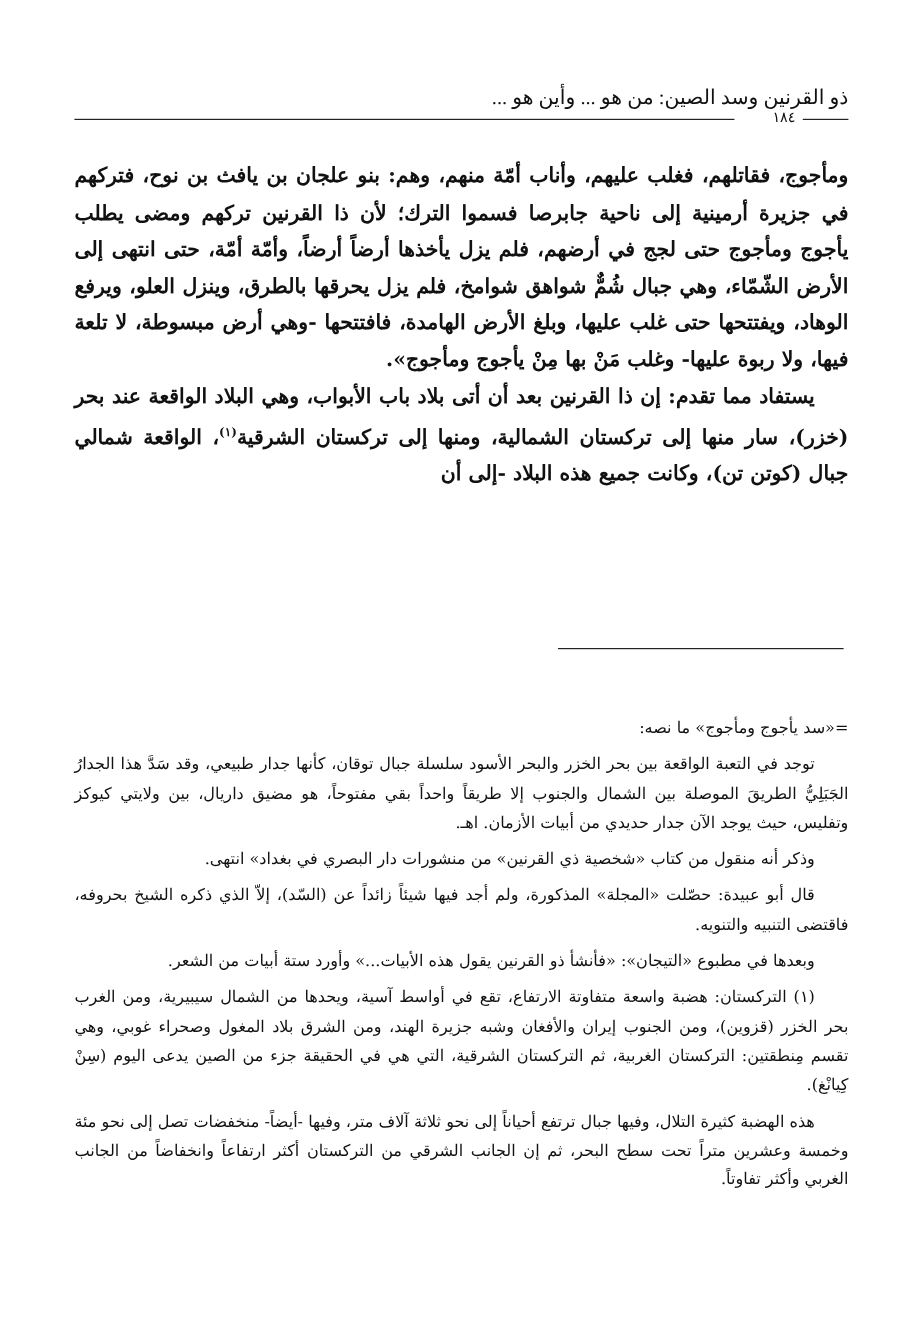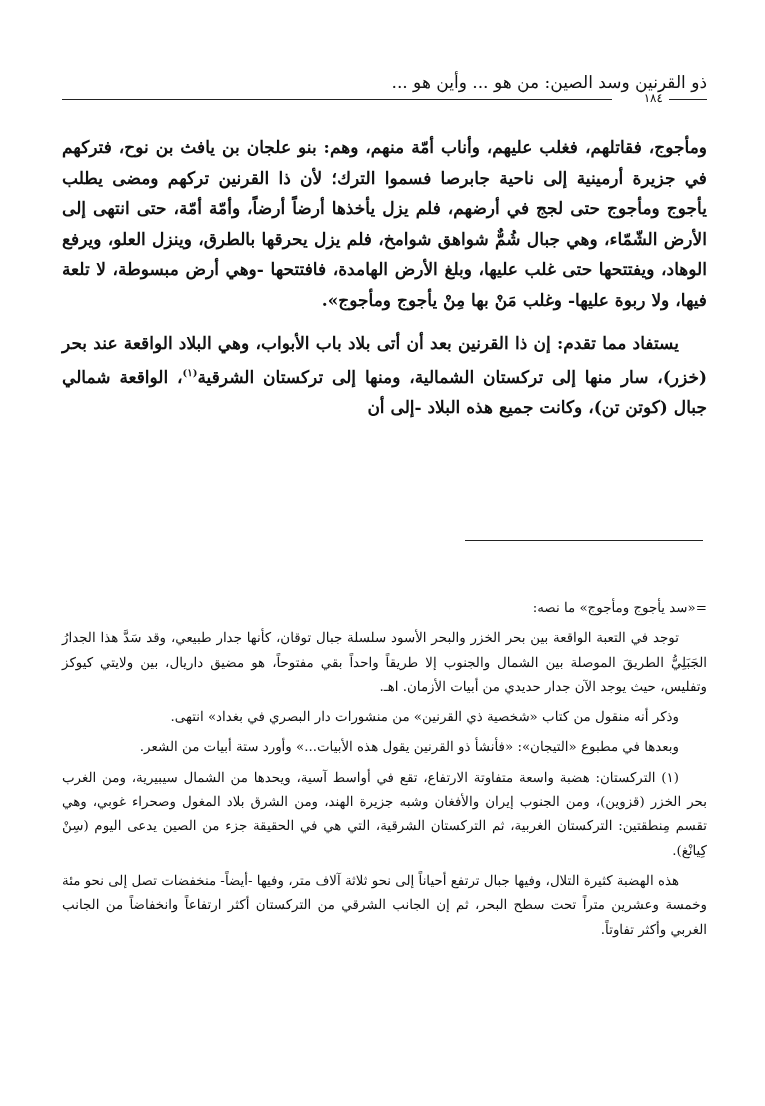--- a/index.html
+++ b/index.html
@@ -4,20 +4,21 @@
 <style>
   html, body { margin: 0; padding: 0; background: #ffffff; }
   body {
     width: 765px; height: 1106px; position: relative; overflow: hidden;
     font-family: "DejaVu Serif", serif; color: #111;
   }
   .page { position: absolute; left: 0; top: 0; width: 765px; height: 1106px; }
   .header {
     position: absolute; left: 62px; top: 70px; width: 645px; height: 40px;
     direction: rtl;
+    font-family: Liberation Serif, serif;
   }
   .running-title {
     position: absolute; right: 0; top: 0;
     font-size: 17px; line-height: 24px; white-space: nowrap;
   }
   .header-rule {
     position: absolute; left: 0; right: 95px; top: 29px; height: 0;
     border-top: 1.5px solid #222;
   }
   .header-rule-short {
@@ -26,21 +27,21 @@
   }
   .page-number {
     position: absolute; right: 44px; top: 16px; font-size: 12px; line-height: 24px;
   }
   .body-text {
     position: absolute; left: 62px; top: 132px; width: 645px;
     direction: rtl; text-align: justify; text-align-last: right;
     font-size: 17px; line-height: 30.6px; font-weight: bold;
   }
   .body-text p { margin: 0; }
-  .body-text p.indent { text-indent: 28px; margin-top: 12px; }
+  .body-text p.indent { text-indent: 28px; }
   .sup { font-size: 10px; vertical-align: super; }
   .fn-rule {
     position: absolute; right: 62px; top: 540px; width: 238px;
     border-top: 1.5px solid #222;
   }
   .footnotes {
     position: absolute; left: 62px; top: 560px; width: 645px;
     direction: rtl; text-align: justify; text-align-last: right;
     font-size: 13.4px; line-height: 24.3px; margin-top: 36px;
   }
@@ -63,18 +64,19 @@
     <p>ومأجوج، فقاتلهم، فغلب عليهم، وأناب أمّة منهم، وهم: بنو علجان بن يافث بن نوح، فتركهم في جزيرة أرمينية إلى ناحية جابرصا فسموا الترك؛ لأن ذا القرنين تركهم ومضى يطلب يأجوج ومأجوج حتى لجج في أرضهم، فلم يزل يأخذها أرضاً أرضاً، وأمّة أمّة، حتى انتهى إلى الأرض الشّمّاء، وهي جبال شُمٌّ شواهق شوامخ، فلم يزل يحرقها بالطرق، وينزل العلو، ويرفع الوهاد، ويفتتحها حتى غلب عليها، وبلغ الأرض الهامدة، فافتتحها -وهي أرض مبسوطة، لا تلعة فيها، ولا ربوة عليها- وغلب مَنْ بها مِنْ يأجوج ومأجوج».</p>
     <p class="indent"><span>يستفاد مما تقدم: إن ذا القرنين بعد أن أتى بلاد باب الأبواب، وهي البلاد الواقعة عند بحر (خزر)، سار منها إلى تركستان الشمالية، ومنها إلى تركستان الشرقية</span><span class="sup">(١)</span><span>، الواقعة شمالي جبال (كوتن تن)، وكانت جميع هذه البلاد -إلى أن</span></p>
   </div>
 
   <div class="fn-rule"></div>
 
   <div class="footnotes">
     <p>=«سد يأجوج ومأجوج» ما نصه:</p>
     <p class="indent">توجد في التعبة الواقعة بين بحر الخزر والبحر الأسود سلسلة جبال توقان، كأنها جدار طبيعي، وقد سَدَّ هذا الجدارُ الجَبَلِيُّ الطريقَ الموصلة بين الشمال والجنوب إلا طريقاً واحداً بقي مفتوحاً، هو مضيق داريال، بين ولايتي كيوكز وتفليس، حيث يوجد الآن جدار حديدي من أبيات الأزمان. اهـ.</p>
     <p class="indent">وذكر أنه منقول من كتاب «شخصية ذي القرنين» من منشورات دار البصري في بغداد» انتهى.</p>
+    <p class="indent">قال أبو عبيدة: حصّلت «المجلة» المذكورة، ولم أجد فيها شيئاً زائداً عن (السّد)، إلاّ الذي ذكره الشيخ بحروفه، فاقتضى التنبيه والتنويه.</p>
     <p class="indent">وبعدها في مطبوع «التيجان»: «فأنشأ ذو القرنين يقول هذه الأبيات...» وأورد ستة أبيات من الشعر.</p>
     <p class="indent">(١) التركستان: هضبة واسعة متفاوتة الارتفاع، تقع في أواسط آسية، ويحدها من الشمال سيبيرية، ومن الغرب بحر الخزر (قزوين)، ومن الجنوب إيران والأفغان وشبه جزيرة الهند، ومن الشرق بلاد المغول وصحراء غوبي، وهي تقسم مِنطقتين: التركستان الغربية، ثم التركستان الشرقية، التي هي في الحقيقة جزء من الصين يدعى اليوم (سِنْ كِيانْغ).</p>
     <p class="indent">هذه الهضبة كثيرة التلال، وفيها جبال ترتفع أحياناً إلى نحو ثلاثة آلاف متر، وفيها -أيضاً- منخفضات تصل إلى نحو مئة وخمسة وعشرين متراً تحت سطح البحر، ثم إن الجانب الشرقي من التركستان أكثر ارتفاعاً وانخفاضاً من الجانب الغربي وأكثر تفاوتاً.</p>
   </div>
 
 </div>
 
 </body></html>

